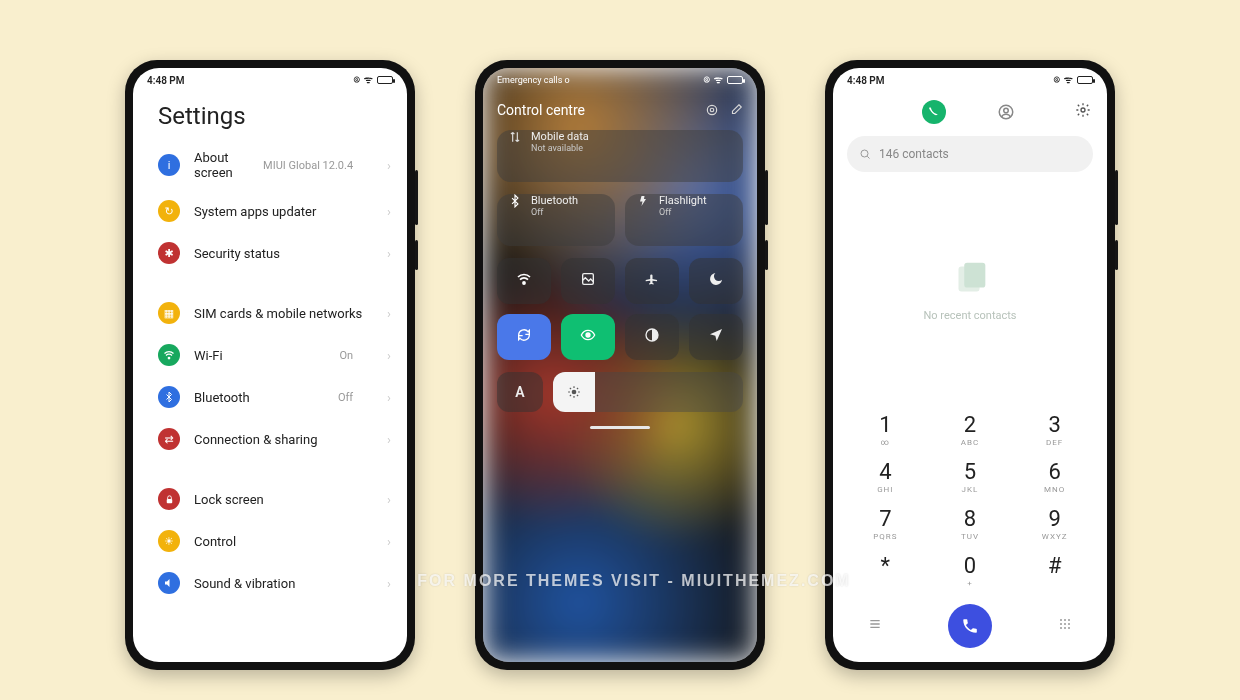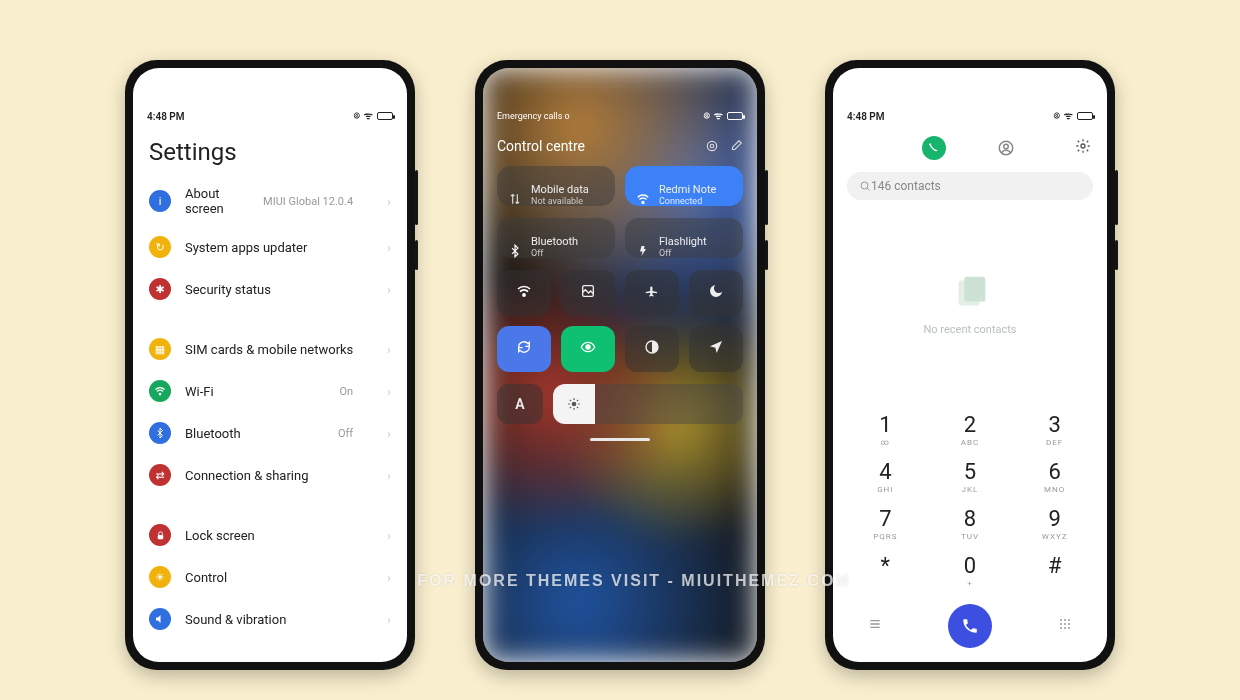--- a/index.html
+++ b/index.html
@@ -48,31 +48,30 @@
   }
   .status-bar {
     height: 24px;
     display: flex;
     align-items: center;
     justify-content: space-between;
     padding: 0 14px;
     font-size: 10px;
     font-weight: 600;
     color: #222;
-    margin-top: 36px;
   }
   .status-bar.light { color: #fff; }
   .status-icons { display: flex; gap: 4px; align-items: center; }
   .battery-box {
     width: 16px; height: 8px; border: 1px solid currentColor; border-radius: 2px; position: relative;
   }
   .battery-box::after { content:''; position:absolute; right:-3px; top:2px; width:2px; height:4px; background: currentColor; border-radius:1px;}
   .wifi-glyph, .cast-glyph { font-size: 10px; line-height:1; }
   
-  .settings-body { flex:1; overflow:hidden; padding: 4px 14px 0 14px; }
+  .settings-body { flex:1; overflow:hidden; padding: 4px 14px 0 23px; }
   .settings-title { font-size: 24px; font-weight: 400; color:#222; margin: 6px 0 10px 2px;}
   .search-box {
     background:#f1f1f1; border-radius: 22px; height: 36px;
     display:flex; align-items:center; padding:0 14px; gap:8px; color:#888; font-size:13px;
     margin-bottom: 14px;
   }
   .search-box svg { width:14px; height:14px; }
   .settings-row {
     display:flex; align-items:center; padding: 10px 2px; gap: 14px;
     font-size: 13px; color:#222;
@@ -100,22 +99,22 @@
       #1a1a1a;
     filter: blur(14px) brightness(.75);
   }
   .cc-overlay { position:absolute; inset:0; display:flex; flex-direction:column; padding: 0 14px;}
   .cc-header { display:flex; align-items:center; justify-content:space-between; color:#fff; margin-top:10px;}
   .cc-header-title { font-size:14px; font-weight:400;}
   .cc-header-icons { display:flex; gap:10px; color:#d8d8d8;}
   .cc-header-icons svg { width:14px; height:14px; }
   .cc-row2 { display:flex; gap:10px; margin-top:12px;}
   .wide-tile {
-    flex:1; height:40px; border-radius:14px; background:rgba(60,60,60,.48);
-    display:flex; align-items:flex-end; gap:8px; padding:0 10px; color:#eee;
+    flex:1; height:52px; border-radius:14px; background:rgba(60,60,60,.48);
+    display:flex; align-items:flex-start; gap:8px; padding:0 10px; color:#eee;
   }
   .wide-tile.active { background:#3c82f6; }
   .wide-tile .tile-icon { width:16px; display:flex; justify-content:center;}
   .wide-tile .tile-text { display:flex; flex-direction:column; overflow:hidden;}
   .wide-tile .tline1 { font-size:11px; white-space:nowrap; overflow:hidden; text-overflow:ellipsis;}
   .wide-tile .tline2 { font-size:9px; color:#c9c9c9; }
   .wide-tile.active .tline2 { color:#dfeaff; }
   .cc-row3 { display:flex; gap:10px; margin-top:12px;}
   .cc-grid { display:grid; grid-template-columns:repeat(4,1fr); gap:10px; margin-top:12px;}
   .sq-tile {
@@ -136,22 +135,22 @@
   .bright-fill { position:absolute; left:0; top:0; bottom:0; width:22%; background:#f4f4f4; display:flex; align-items:center; justify-content:center;}
   .home-ind { width:60px; height:3px; background:#e8e8e8; border-radius:3px; margin: 14px auto 6px;}
   
   .dialer-body { flex:1; display:flex; flex-direction:column; }
   .dialer-tabs { display:flex; justify-content:center; gap:48px; padding:8px 0 6px; align-items:center;}
   .dtab { width:24px; height:24px; border-radius:50%; display:flex; align-items:center; justify-content:center; }
   .dtab.active { background:#16b46c; color:#fff;}
   .dtab.inactive { color:#888; }
   .dialer-tabs .gear { position:absolute; right:16px; color:#555;}
   .dial-search {
-    margin: 6px 14px 0; background:#f1f1f1; border-radius:20px; height:28px;
-    display:flex; align-items:center; padding:0 12px; color:#888; font-size:12px;
+    margin: 6px 14px 0; background:#f1f1f1; border-radius:20px; height:36px;
+    display:flex; align-items:center; gap:8px; padding:0 12px; color:#888; font-size:12px;
   }
   .dial-empty { flex:1; display:flex; flex-direction:column; align-items:center; justify-content:center; color:#b7c2ba; gap:8px;}
   .dial-empty svg { width:46px; height:46px; }
   .dial-empty-text { font-size:11px;}
   .keypad { display:grid; grid-template-columns:repeat(3,1fr); text-align:center; padding: 4px 10px 0;}
   .key { padding:6px 0 8px; }
   .key .num { font-size:22px; color:#222; line-height:1;}
   .key .sub { font-size:8px; color:#999; letter-spacing:1px; margin-top:2px; height:9px;}
   .dial-bottom { display:flex; align-items:center; justify-content:space-between; padding: 8px 34px 14px;}
   .call-btn { width:44px; height:44px; border-radius:50%; background:#3d4fe0; color:#fff; display:flex; align-items:center; justify-content:center;}
@@ -308,33 +307,20 @@
               <div class="tile-icon">
                 <svg width="14" height="14" viewBox="0 0 24 24" fill="none" stroke="#ddd" stroke-width="2">
                   <path d="M8 4v16M8 4l-3 3M8 4l3 3M16 20V4M16 20l-3-3M16 20l3-3"></path>
                 </svg>
               </div>
               <div class="tile-text">
                 <div class="tline1">Mobile data</div>
                 <div class="tline2">Not available</div>
               </div>
             </div>
-            <div class="wide-tile active">
-              <div class="tile-icon">
-                <svg width="14" height="14" viewBox="0 0 24 24" fill="none" stroke="#fff" stroke-width="2.5">
-                  <path d="M3 9c5-5 13-5 18 0"></path>
-                  <path d="M6 13c3.5-3.5 8.5-3.5 12 0"></path>
-                  <circle cx="12" cy="18" r="1.6" fill="#fff"></circle>
-                </svg>
-              </div>
-              <div class="tile-text">
-                <div class="tline1">Redmi Note</div>
-                <div class="tline2">Connected</div>
-              </div>
-            </div>
           </div>
         <div class="cc-row3" id="cc-wide-2">
             <div class="wide-tile">
               <div class="tile-icon">
                 <svg width="14" height="14" viewBox="0 0 24 24" fill="none" stroke="#fff" stroke-width="2">
                   <path d="M7 7l10 10-5 5V2l5 5L7 17"></path>
                 </svg>
               </div>
               <div class="tile-text">
                 <div class="tline1">Bluetooth</div>

